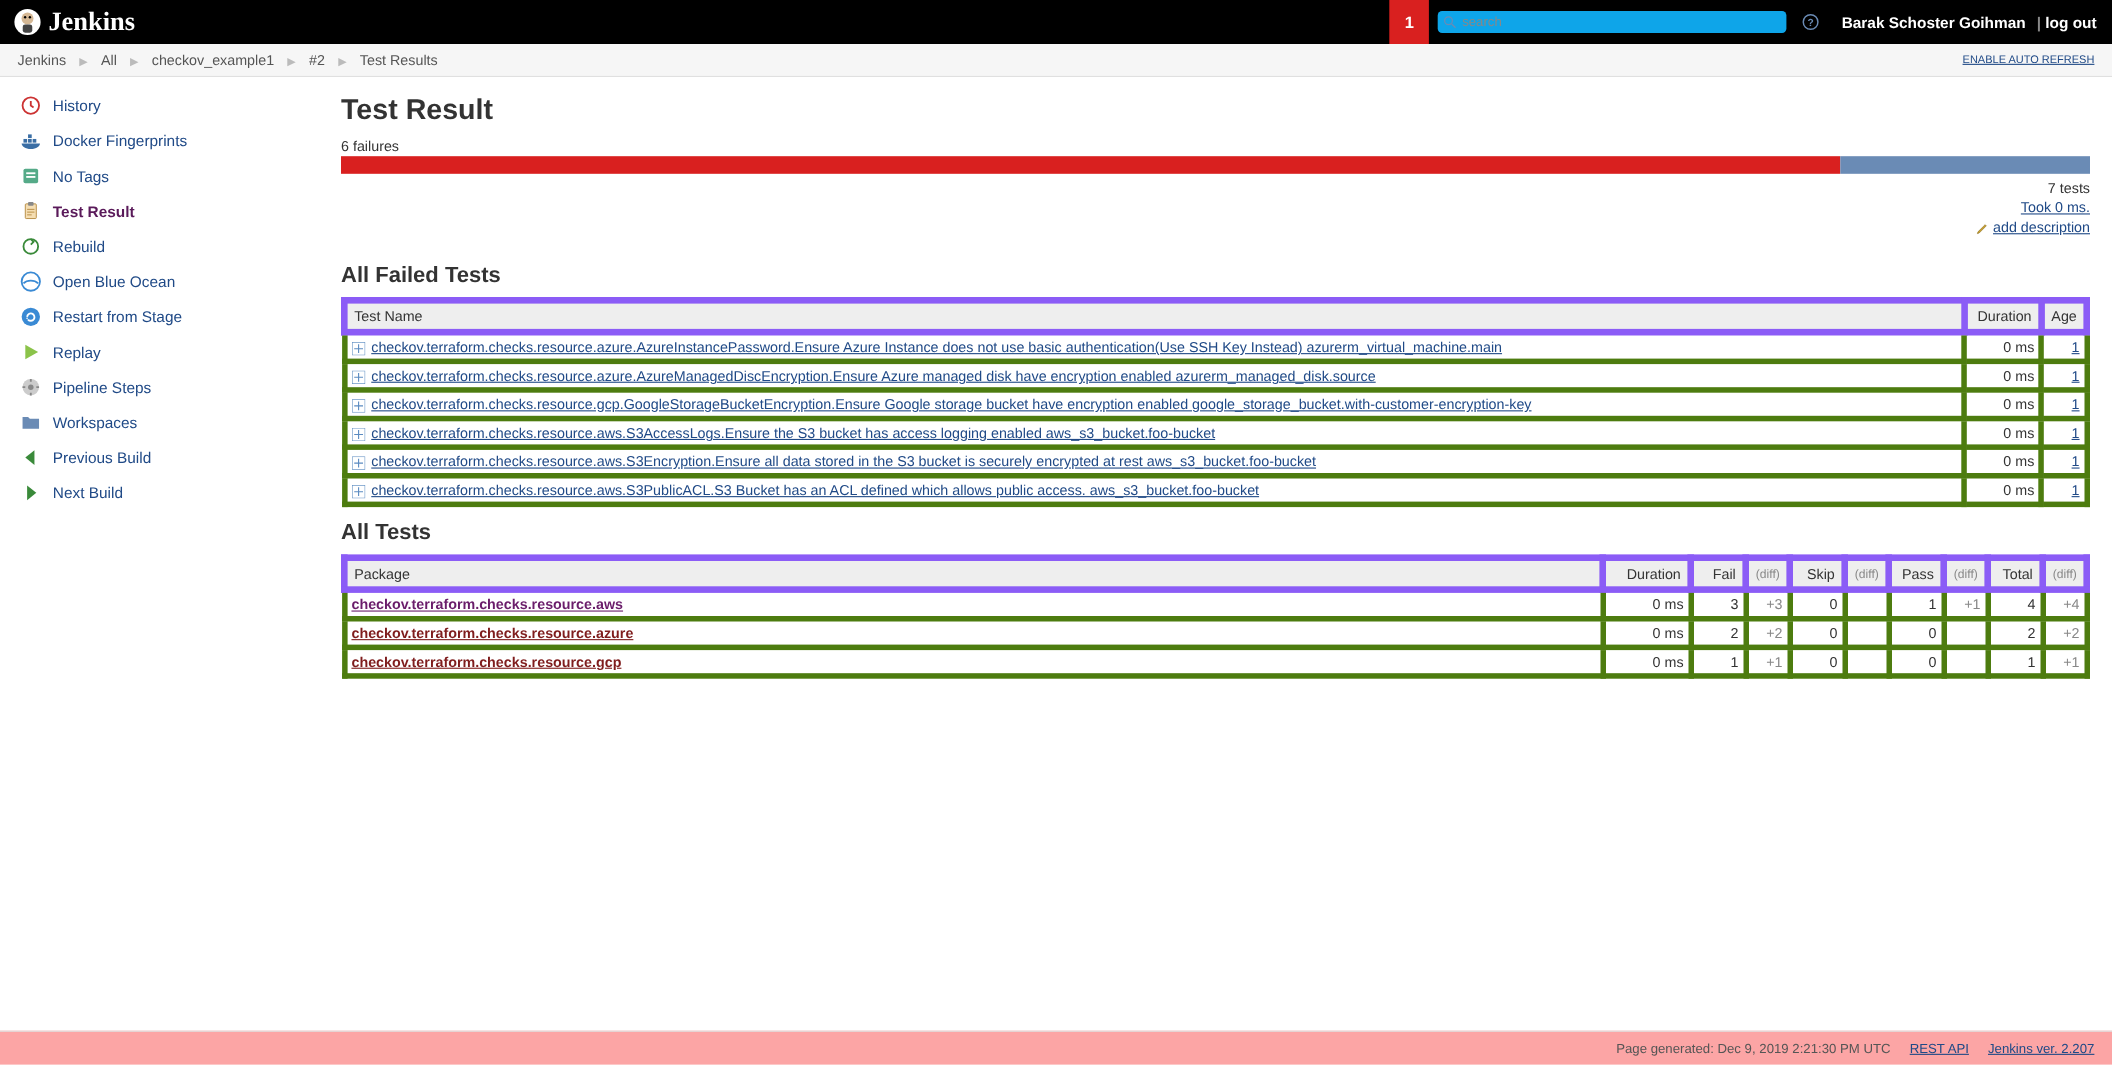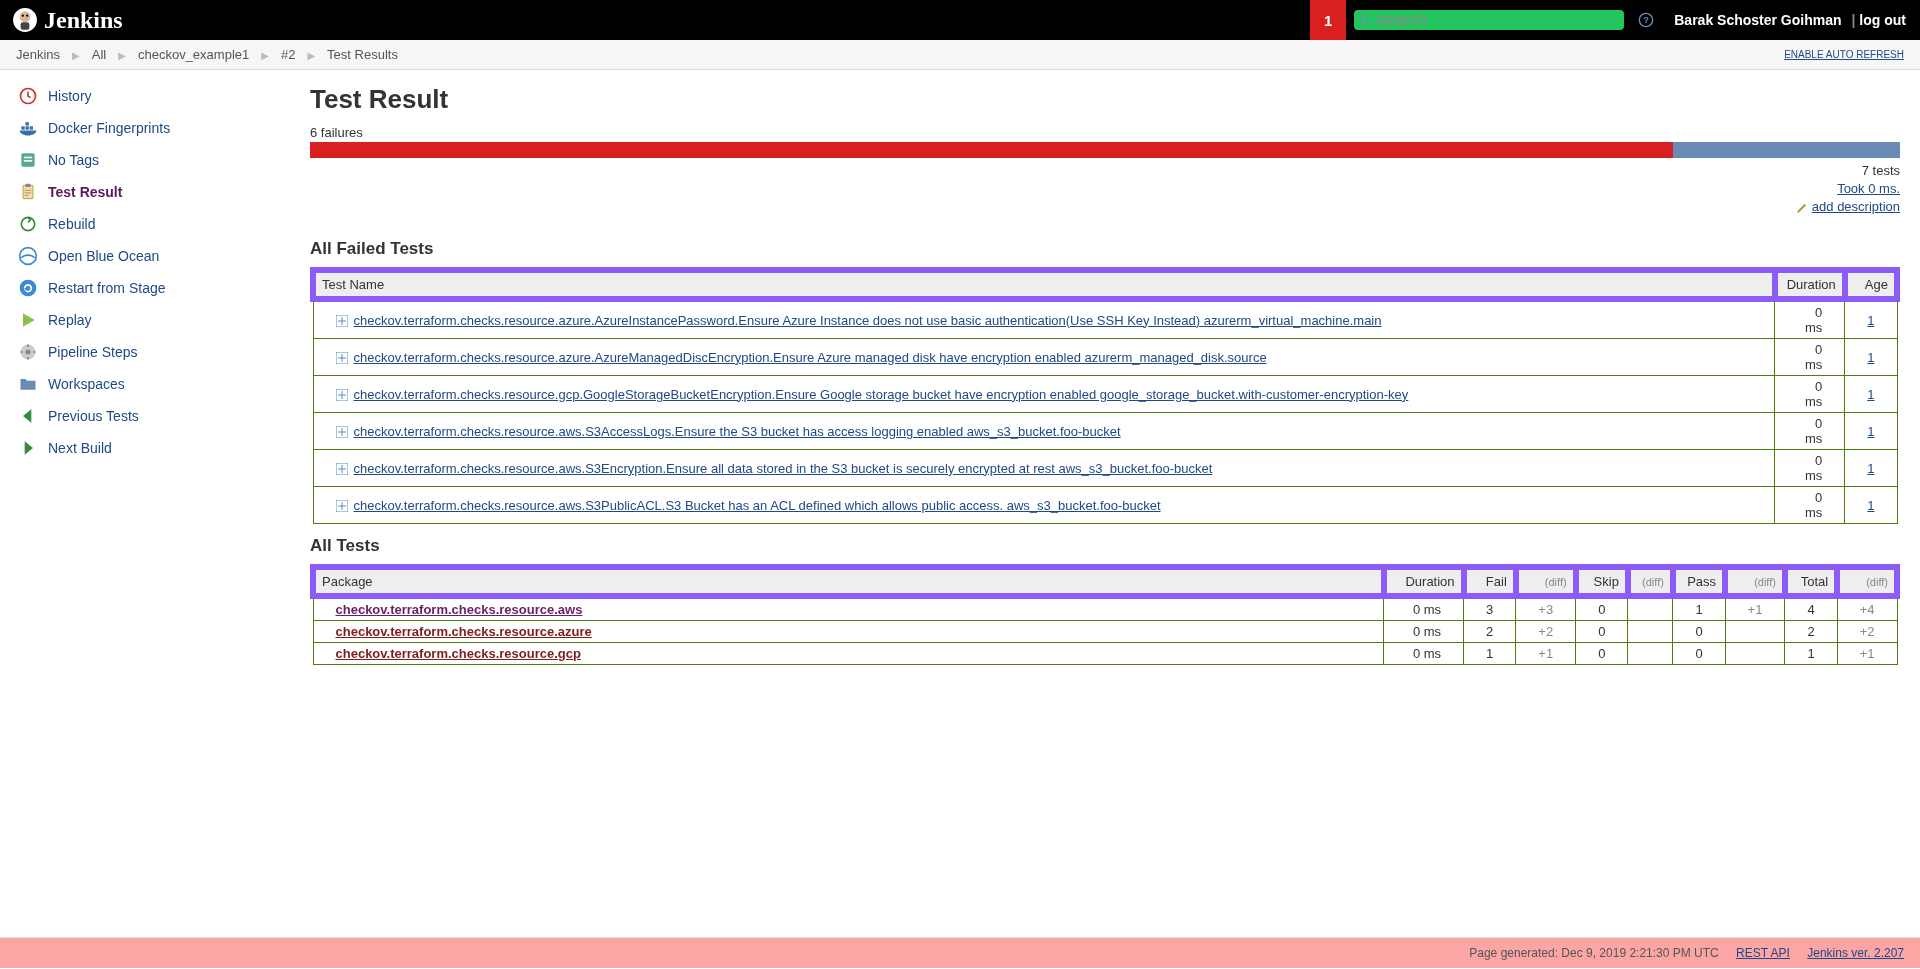--- a/index.html
+++ b/index.html
@@ -6,21 +6,21 @@
   body { font-family: Helvetica, Arial, sans-serif; font-size: 13px; color: #333; background: #fff; }
   a { color: #204a87; text-decoration: underline; cursor: pointer; }
 
   
   .topbar { background: #000; color: #fff; height: 40px; display: flex; align-items: center; padding: 0 0 0 12px; }
   .logo { display: flex; align-items: center; gap: 6px; margin-right: auto; }
   .logo-svg { width: 26px; height: 26px; }
   .logo-text { font-family: Georgia, serif; font-weight: bold; font-size: 24px; color: #fff; }
   .notif-badge { background: #d9201f; color: #fff; width: 36px; height: 40px; display: flex; align-items: center; justify-content: center; font-weight: bold; font-size: 15px; }
   .search-wrap { position: relative; margin: 0 8px; }
-  .search-input { width: 270px; height: 20px; border-radius: 4px; border: none; padding: 2px 6px 2px 22px; font-size: 17px; background: #22c55e; color: #333; }
+  .search-input { width: 317px; height: 20px; border-radius: 4px; border: none; padding: 2px 6px 2px 22px; font-size: 12px; background: #0ea5e9; color: #333; }
   .search-input::placeholder { color: #888; }
   .search-icon { position: absolute; left: 4px; top: 3px; width: 14px; height: 14px; color: #6a8bb5; }
   .help-icon { width: 16px; height: 16px; color: #6a8bb5; margin: 0 6px; }
   .user-area { display: flex; align-items: center; gap: 10px; padding: 0 14px; }
   .user-name { font-weight: bold; font-size: 14px; color: #fff; }
   .logout { color: #fff; font-size: 14px; font-weight: bold; }
   .logout a { color: #fff; text-decoration: none; }
   .sep { color: #888; }
 
   
@@ -41,26 +41,26 @@
   h1.page-title { font-size: 26px; font-weight: bold; margin-bottom: 10px; }
   .failures-text { font-size: 13px; color: #333; margin-bottom: 2px; }
   .result-bar { height: 16px; width: 100%; display: flex; margin-bottom: 4px; }
   .bar-red { background: #d9201f; }
   .bar-blue { background: #6a8bb5; }
   .summary-right { text-align: right; font-size: 13px; line-height: 1.4; margin-bottom: 20px; }
   .summary-right a { text-decoration: underline; }
   .add-desc { display: inline-flex; align-items: center; gap: 3px; }
   .pencil { width: 13px; height: 13px; }
 
-  h2.section-title { font-size: 17px; font-weight: bold; margin: 12px 0 8px 0; }
+  h2.section-title { font-size: 20px; font-weight: bold; margin: 12px 0 8px 0; }
 
   table.failed-tests, table.all-tests { width: 100%; border-collapse: collapse; font-size: 13px; }
   table.failed-tests th, table.all-tests th { background: #eee; border: 6px solid #8b5cf6; padding: 4px 6px; text-align: left; font-weight: normal; }
   table.failed-tests th.right, table.all-tests th.right { text-align: right; }
-  table.failed-tests td, table.all-tests td { border: 1px solid #4d7c0f; padding: 3px 22px; vertical-align: middle; }
+  table.failed-tests td, table.all-tests td { border: 5px solid #4d7c0f; padding: 3px 4px; vertical-align: middle; }
   table.failed-tests td.right, table.all-tests td.right { text-align: right; }
   .expand-icon { width: 12px; height: 12px; display: inline-block; margin-right: 6px; vertical-align: middle; }
   .test-link { text-decoration: underline; color: #204a87; cursor: pointer; }
   .pkg-link { text-decoration: underline; font-weight: bold; cursor: pointer; }
   .pkg-link.visited { color: #6a1d6a; }
   .pkg-link.normal { color: #7f1d1d; margin-top: 30px; }
   .diff-col { color: #888; font-size: 11px; }
   .diff-val { color: #888; }
 
   
@@ -200,21 +200,21 @@
           </svg>
         </span>
         <span class="side-label">Workspaces</span>
       </div>
       <div class="side-item">
         <span class="side-icon">
           <svg viewBox="0 0 24 24" width="20" height="20">
             <path d="M16 4l-10 8 10 8z" fill="#3a8a3a"></path>
           </svg>
         </span>
-        <span class="side-label">Previous Tests</span>
+        <span class="side-label">Previous Build</span>
       </div>
       <div class="side-item">
         <span class="side-icon">
           <svg viewBox="0 0 24 24" width="20" height="20">
             <path d="M8 4l10 8-10 8z" fill="#3a8a3a"></path>
           </svg>
         </span>
         <span class="side-label">Next Build</span>
       </div>
     </div>

